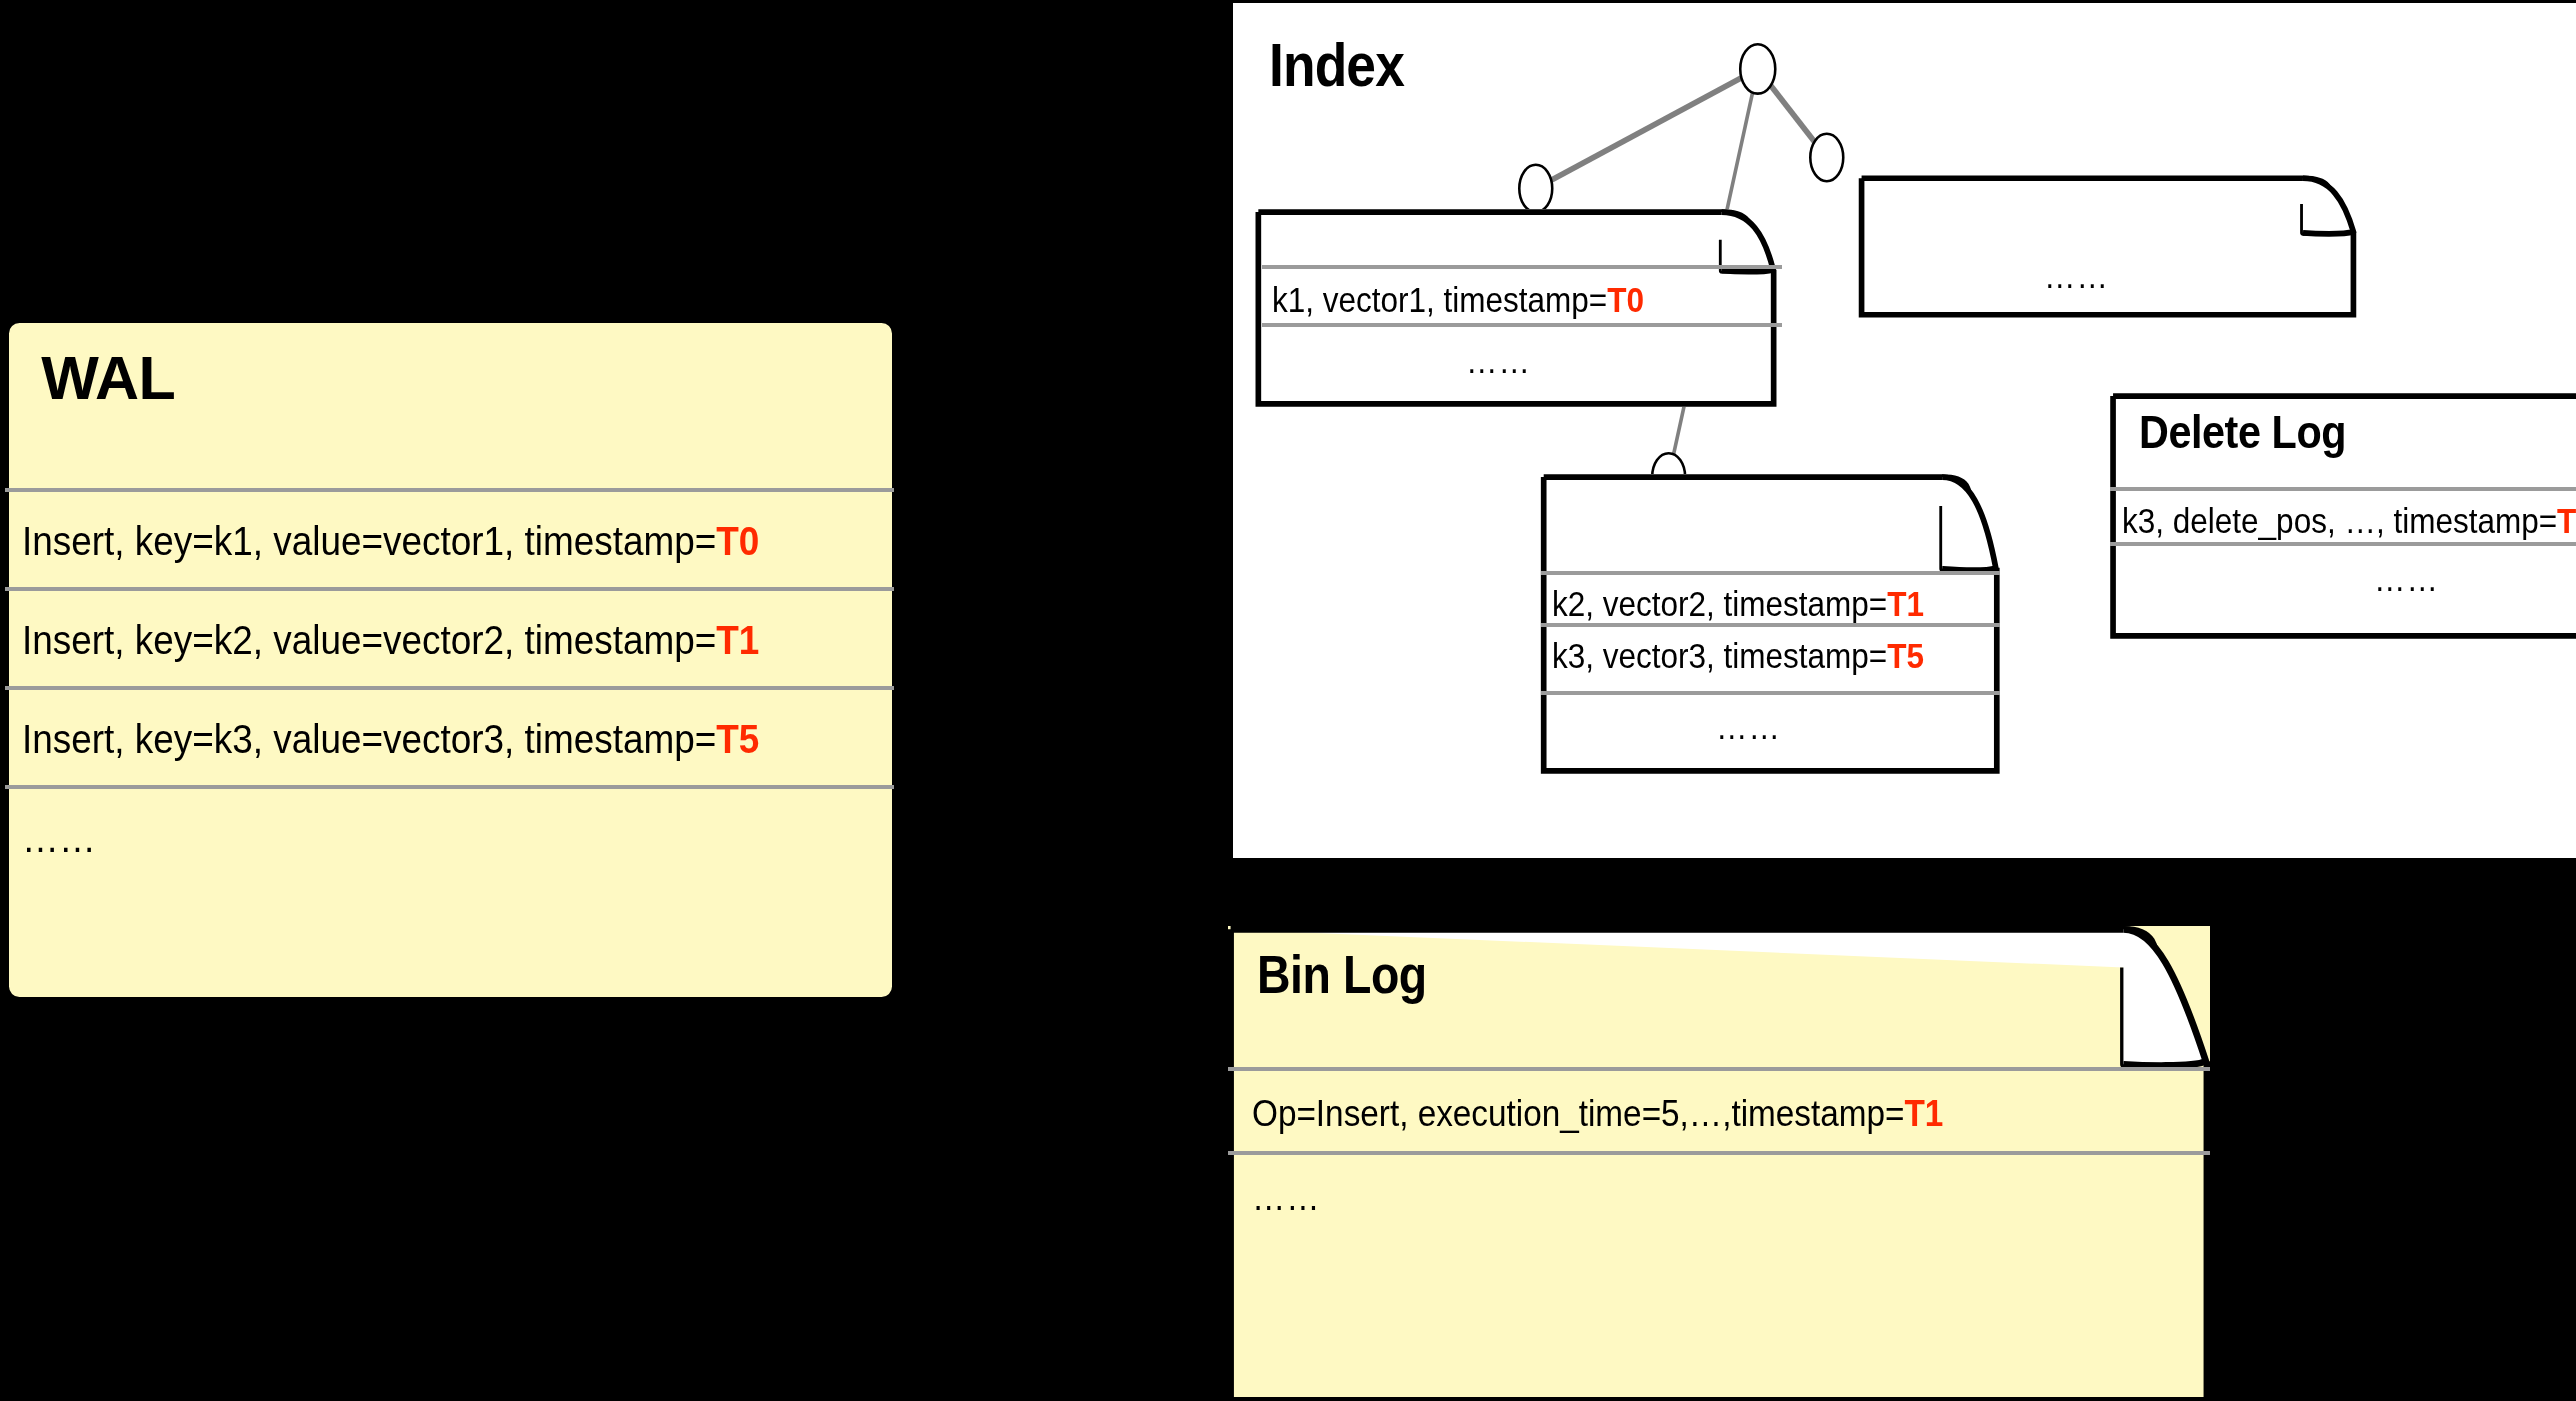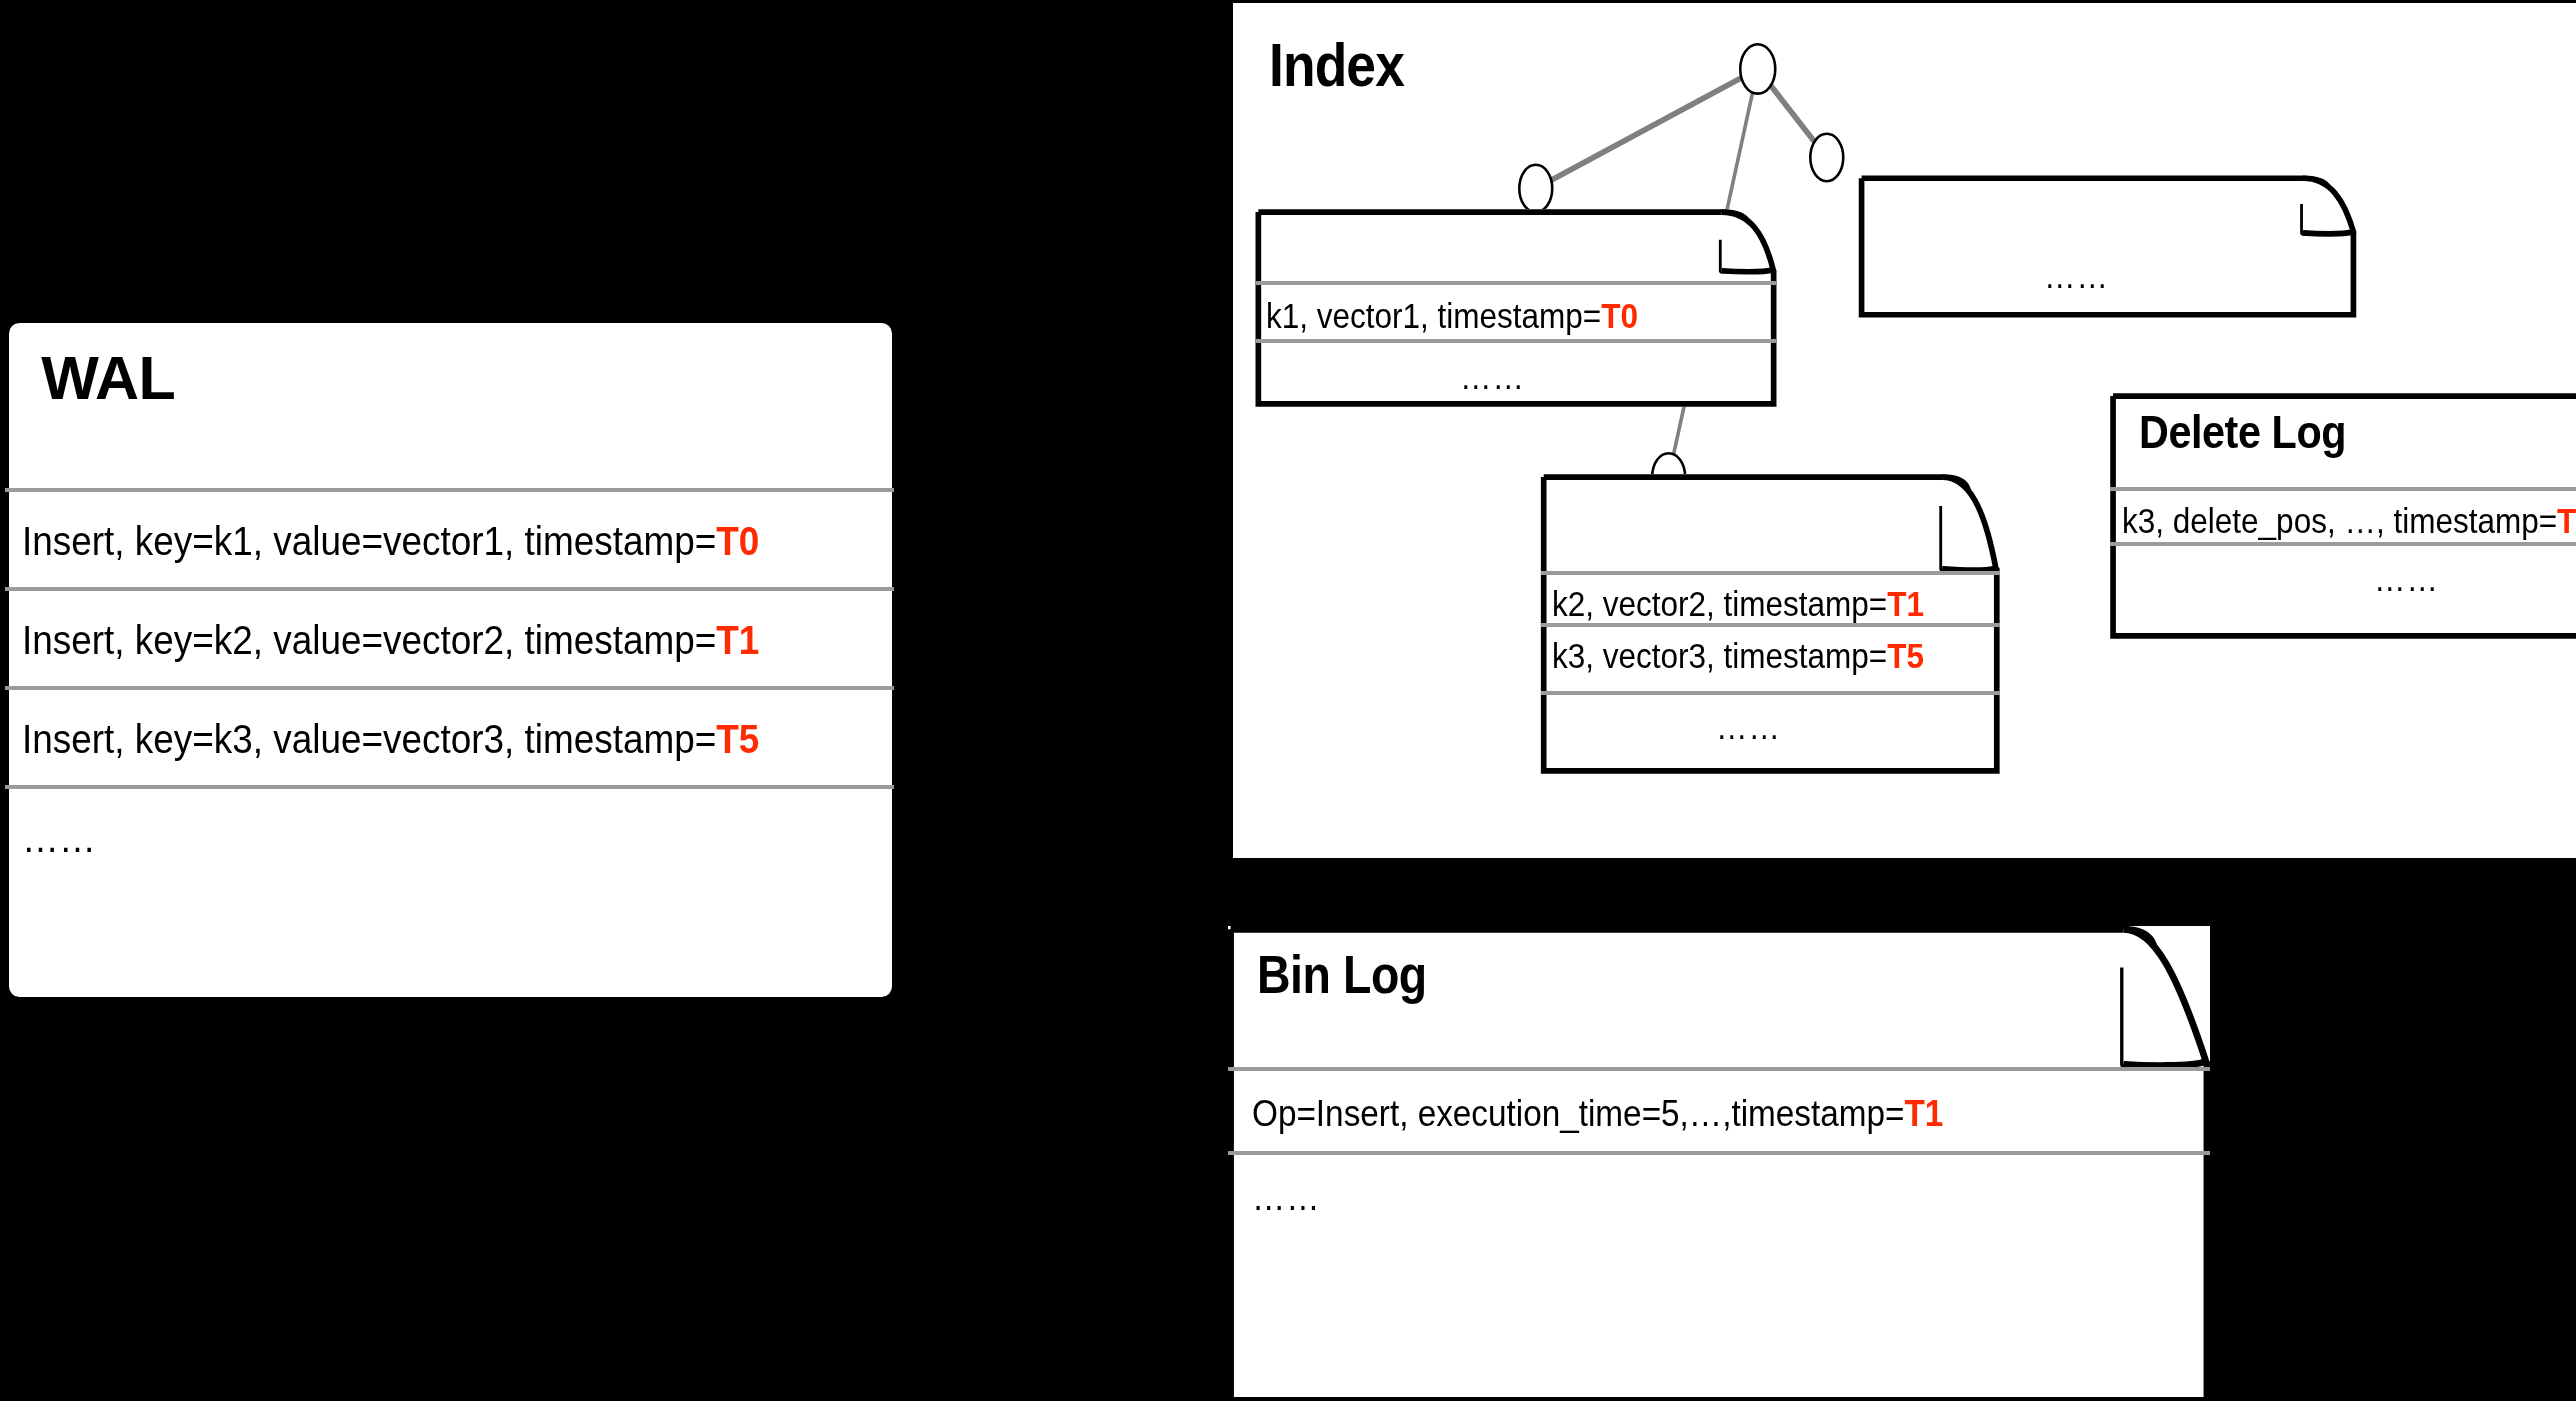--- a/index.html
+++ b/index.html
@@ -5,21 +5,21 @@
   html,body{margin:0;padding:0;background:#000;}
   #stage{
     position:relative;
     width:2817px;height:1402px;
     background:#000;
     font-family:"Liberation Sans","DejaVu Sans",sans-serif;
     overflow:hidden;
   }
   .panel{
     position:absolute;
-    background:#ffffff;
+    background:#fef9c3;
     box-sizing:border-box;
   }
   
   #wal{
     left:6.2px;top:320px;width:889px;height:680px;
     border:3.6px solid #000;border-radius:13.4px;
   }
   #wal .title{
     position:absolute;left:32px;top:25px;
     font-size:61px;font-weight:bold;color:#000;
@@ -139,21 +139,21 @@
         <ellipse cx="845" cy="920" rx="32" ry="46"></ellipse>
       </g>
     </svg>
 
     <div class="doc" style="left:23px;top:206px;width:520px;height:198px;">
       <svg class="docsvg" width="520" height="198" viewBox="0 0 1010 385">
         <path d="M4 6 H905 C960 6 962 30 962 60 V120 H905 V60" fill="#fff" stroke="#000" stroke-width="11" stroke-linejoin="round"></path>
         <path d="M905 6 C960 6 988 50 1005 118 C985 124 930 122 905 120" fill="#fff" stroke="#000" stroke-width="11" stroke-linejoin="round"></path>
         <path d="M4 6 V379 H1006 V118" fill="none" stroke="#000" stroke-width="11"></path>
       </svg>
-      <div class="docrows" style="top:72px;">
+      <div class="docrows" style="top:56px;padding-left:6px;">
         <div class="drow" style="height:58px;">
           <span class="dtxt" style="left:10.3px;top:11.3px;"><span>k1, vector1, timestamp=</span><span class="ts">T0</span></span>
         </div>
         <div class="drow" style="height:67px;">
           <span class="dtxt dots" style="left:204px;top:14.4px;">……</span>
         </div>
       </div>
     </div>
 
     <div class="doc" style="left:626px;top:172px;width:497px;height:143px;">

